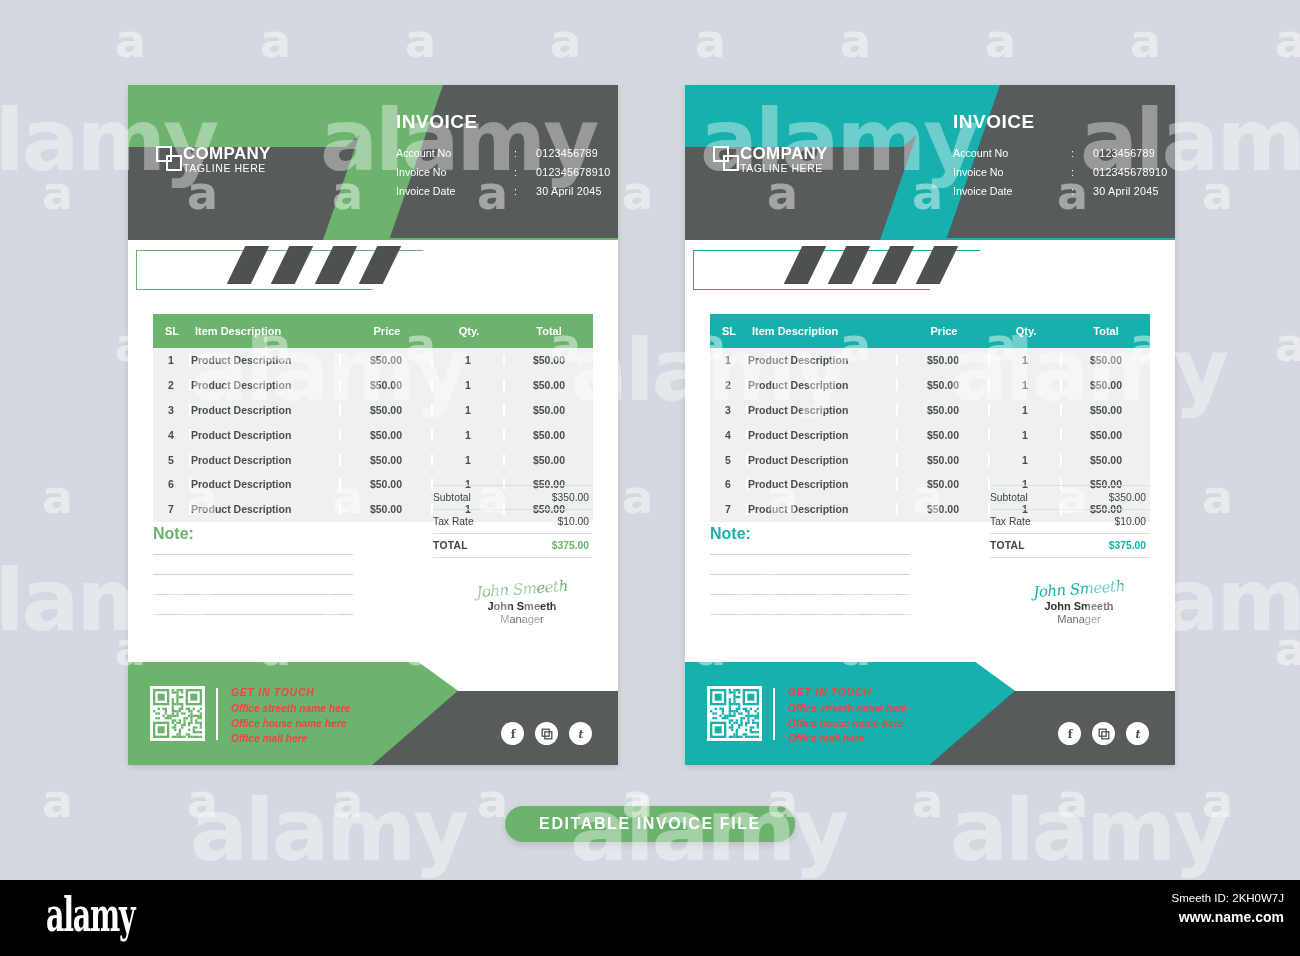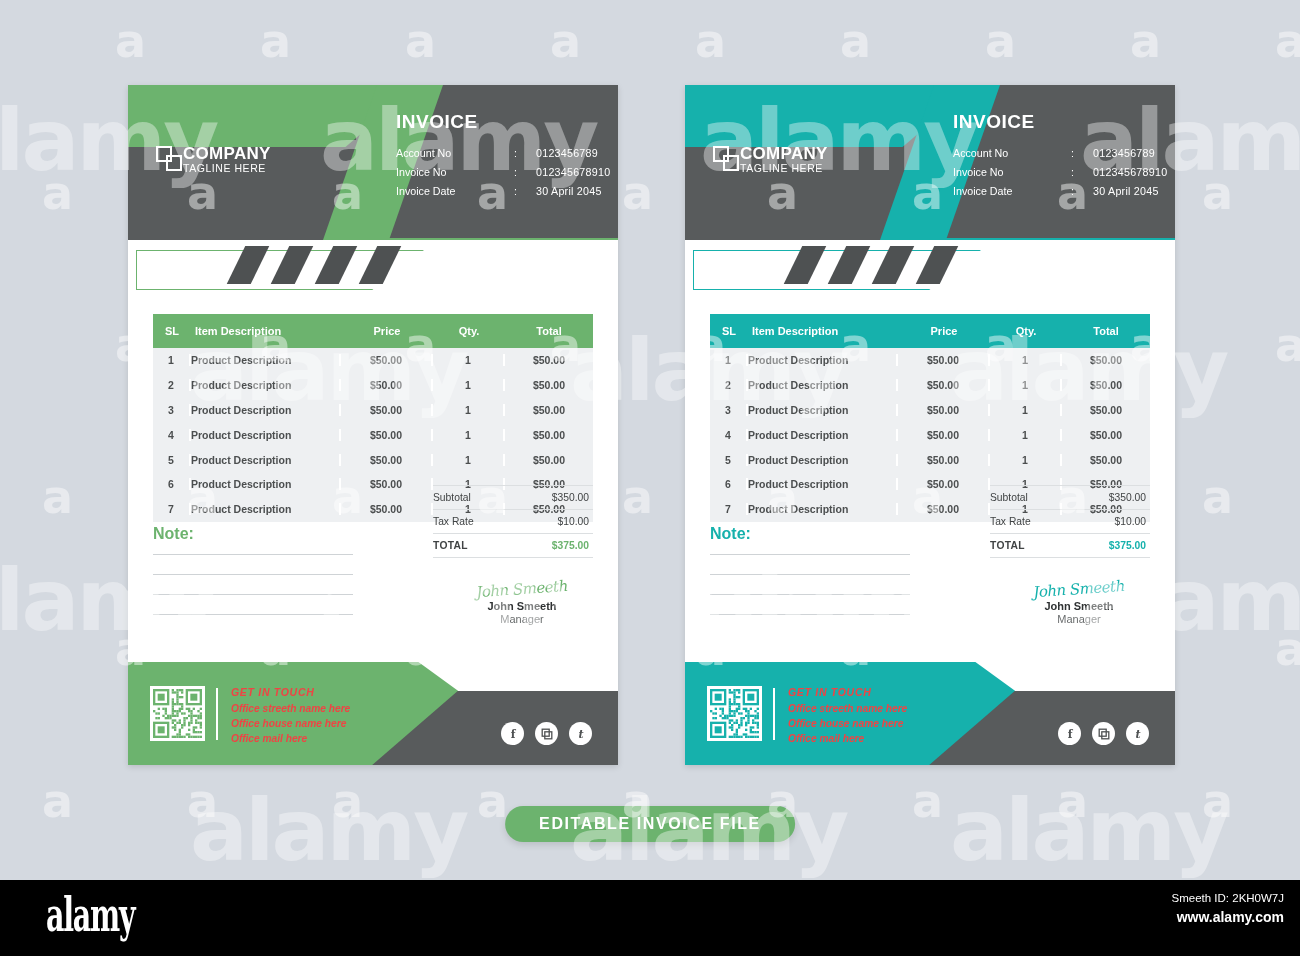--- a/index.html
+++ b/index.html
@@ -1036,15 +1036,15 @@
      </div>
     </div>
   </div>
 
 <div class="badge">EDITABLE INVOICE  FILE</div>
 
 <div class="bottombar">
   <div class="alamy-logo">alamy</div>
   <div class="bb-right">
     <div class="bb-id">Smeeth ID: 2KH0W7J</div>
-    <div class="bb-url">www.alamy.com</div>
+    <div class="bb-url">www.name.com</div>
   </div>
 </div>
 
 </body></html>

